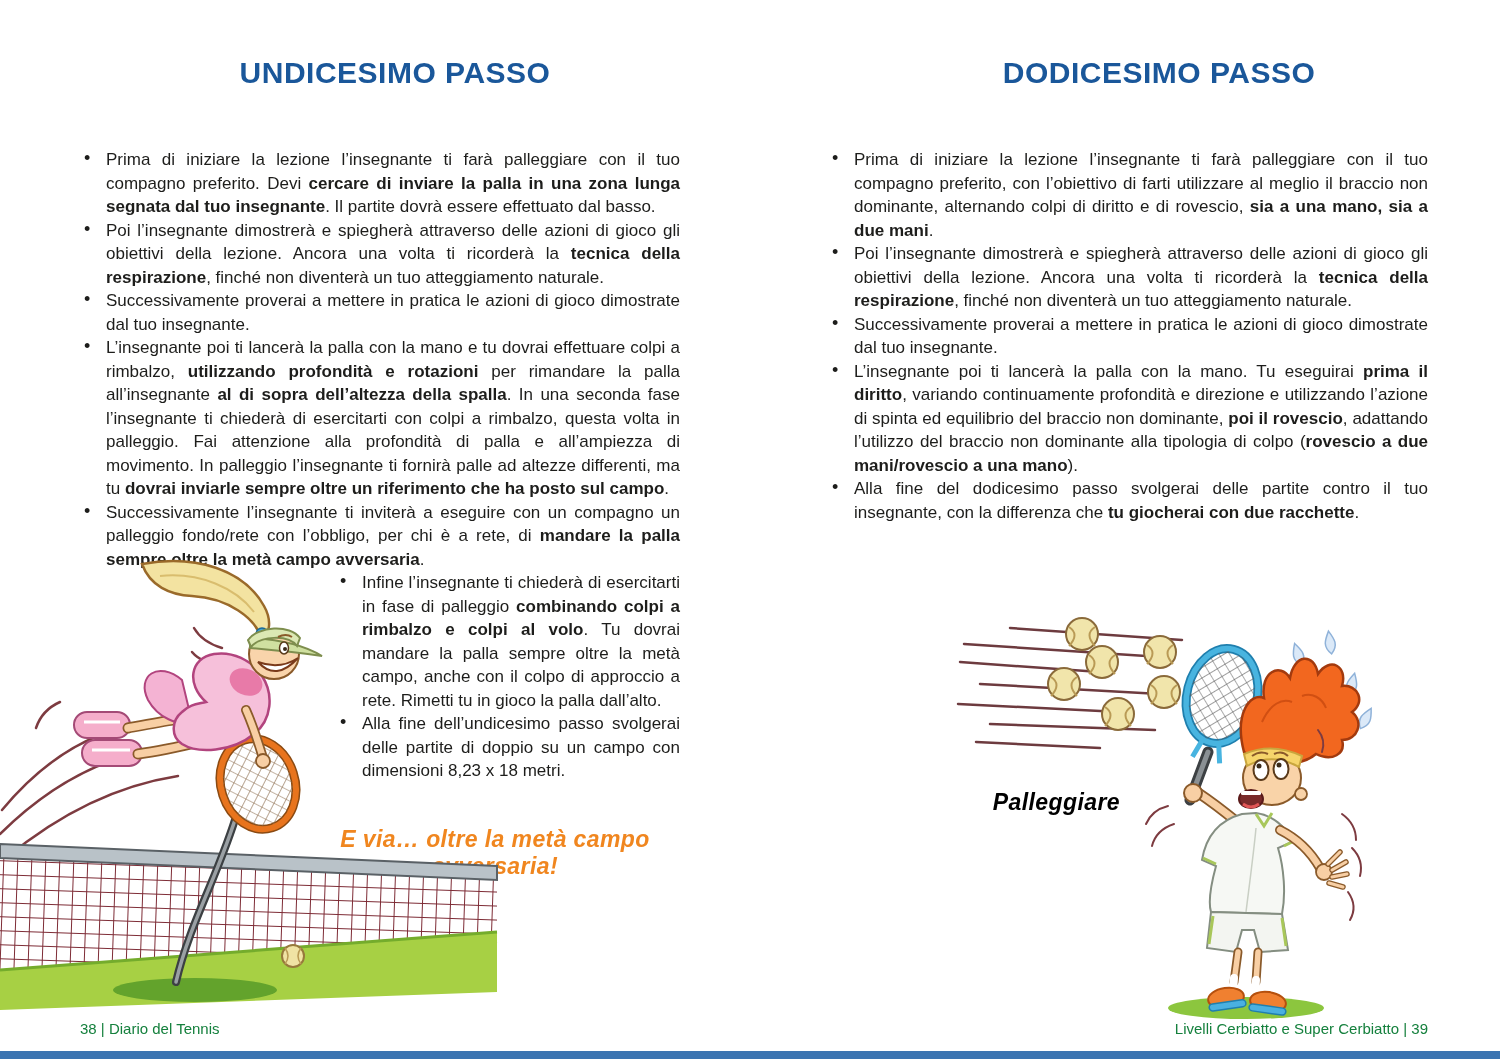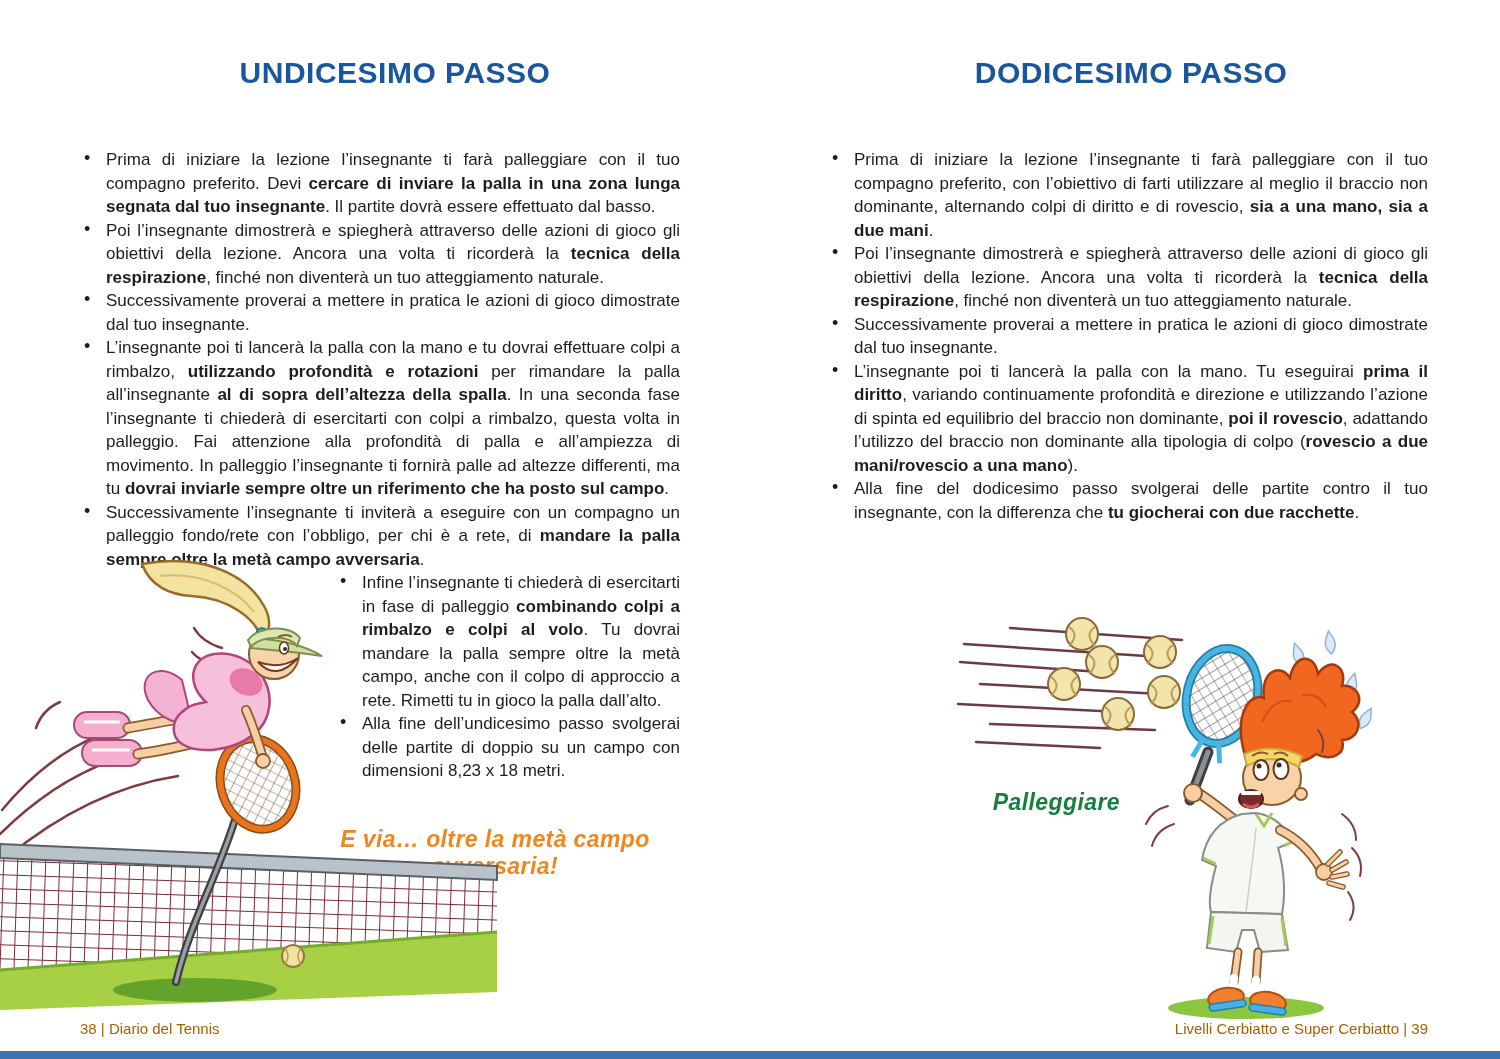--- a/index.html
+++ b/index.html
@@ -5,41 +5,41 @@
   html,body{margin:0;padding:0}
   body{
     width:1500px;height:1059px;position:relative;background:#ffffff;
     font-family:"Liberation Sans",sans-serif;color:#1d1d1b;overflow:hidden;
   }
   .title{
     position:absolute;top:56px;width:620px;text-align:center;
     font-size:30px;font-weight:800;letter-spacing:.5px;color:#1a579a;white-space:nowrap;
   }
   #title-left{left:85px}
-  #title-right{left:821px}
+  #title-right{left:849px}
   .col{
     position:absolute;top:148px;width:600px;
     font-size:17px;line-height:23.5px;text-align:justify;
   }
   #col-left{left:80px}
   #col-right{left:828px}
   .col ul{list-style:none;margin:0;padding:0 0 0 26px}
   .col li{position:relative}
   .col li::before{content:"\2022";position:absolute;left:-22px;top:-1px;font-size:18px;color:#1d1d1b}
   .col li.indent{margin-left:256px}
   .b{font-weight:bold}
   .caption-left{
     position:absolute;left:290px;top:826px;width:410px;text-align:center;
     color:#f0861f;font-size:23px;font-style:italic;font-weight:700;letter-spacing:.4px;
   }
   .caption-right{
     position:absolute;left:880px;top:784px;width:240px;text-align:right;
-    color:#15803d;font-size:23px;font-style:italic;font-weight:700;line-height:36px;letter-spacing:.4px;
-  }
-  .footer{position:absolute;top:1020px;font-size:15px;color:#a16207;white-space:nowrap}
+    color:#000000;font-size:23px;font-style:italic;font-weight:700;line-height:36px;letter-spacing:.4px;
+  }
+  .footer{position:absolute;top:1020px;font-size:15px;color:#15803d;white-space:nowrap}
   #footer-left{left:80px}
   #footer-right{right:72px;text-align:center}
   .illu{position:absolute}
   #bottom-bar{position:absolute;left:0;bottom:0;width:100%;height:8px;background:#3b74b1}
 </style>
 </head>
 <body>
 
 <div class="title" id="title-left">UNDICESIMO PASSO</div>
 

